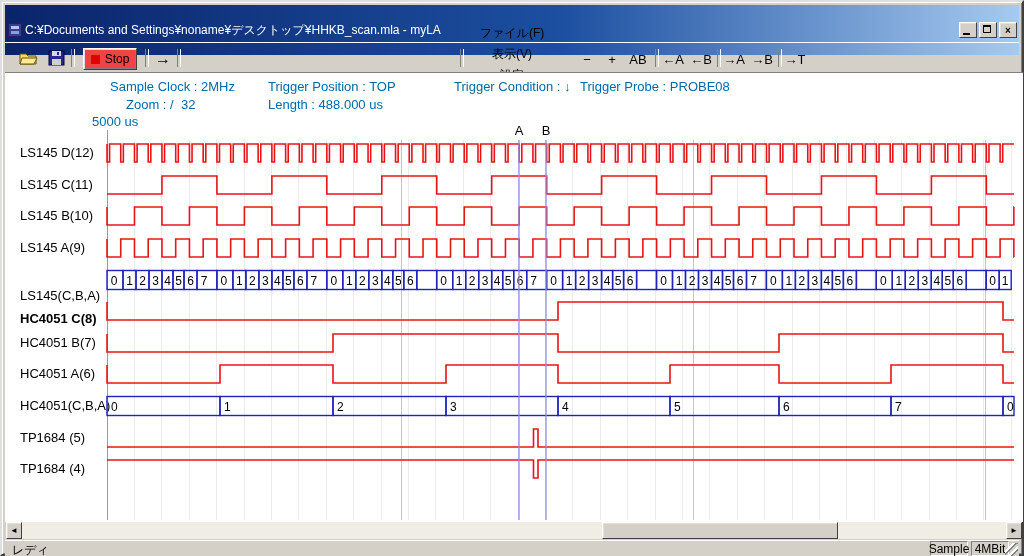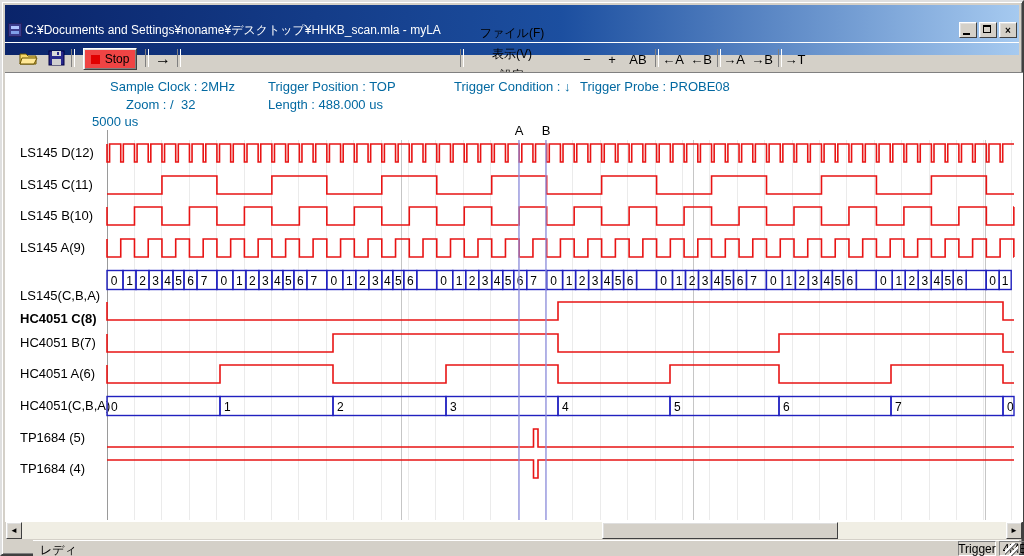--- a/index.html
+++ b/index.html
@@ -56,21 +56,21 @@
   #plot-svg{position:absolute;left:0;top:0;width:1024px;height:556px;pointer-events:none;}
   
   .hscroll{position:absolute;left:4px;top:520px;width:1016px;height:17px;background:#f0eee4;}
   .sb-btn{position:absolute;top:0;width:16px;height:17px;background:#d4d0c8;border:1px solid;
           border-color:#fff #404040 #404040 #fff;box-shadow:inset 1px 1px 0 #dfdfdf;box-sizing:border-box;
           display:flex;align-items:center;justify-content:center;font-size:8px;color:#000;}
   .sb-thumb{position:absolute;top:0;height:17px;background:#d4d0c8;border:1px solid;
             border-color:#fff #404040 #404040 #fff;box-shadow:inset 1px 1px 0 #dfdfdf;box-sizing:border-box;}
   
   .statusbar{position:absolute;left:3px;right:3px;top:538px;height:16px;background:#d4d0c8;
-             border-top:1px solid #fff;font-size:12px;color:#000;margin-left:28px;}
+             border-top:1px solid #fff;font-size:12px;color:#000;}
   .sb-ready{position:absolute;left:7px;top:1px;}
   .sb-cell{position:absolute;top:0px;height:15px;box-sizing:border-box;
            border:1px solid;border-color:#808080 #fff #fff #808080;
            display:flex;align-items:center;justify-content:center;font-size:12px;}
   .grip{position:absolute;right:1px;top:2px;width:13px;height:13px;
         background:linear-gradient(135deg,transparent 30%,#fff 30%,#fff 40%,#808080 40%,#808080 50%,transparent 50%,transparent 60%,#fff 60%,#fff 70%,#808080 70%,#808080 80%,transparent 80%);}
 </style>
 </head>
 <body>
 
@@ -409,18 +409,18 @@
     </svg>
 
   <div class="hscroll">
     <div class="sb-btn" style="left:0">◄</div>
     <div class="sb-thumb" style="left:596px;width:236px"></div>
     <div class="sb-btn" style="right:0">►</div>
   </div>
 
   <div class="statusbar">
     <span class="sb-ready">レディ</span>
-    <span class="sb-cell" style="left:925px;width:38px">Trigger</span>
+    <span class="sb-cell" style="left:925px;width:38px">Sample</span>
     <span class="sb-cell" style="left:966px;width:38px">4MBit</span>
     <span class="grip"></span>
   </div>
 
 </div>
 
 </body></html>

